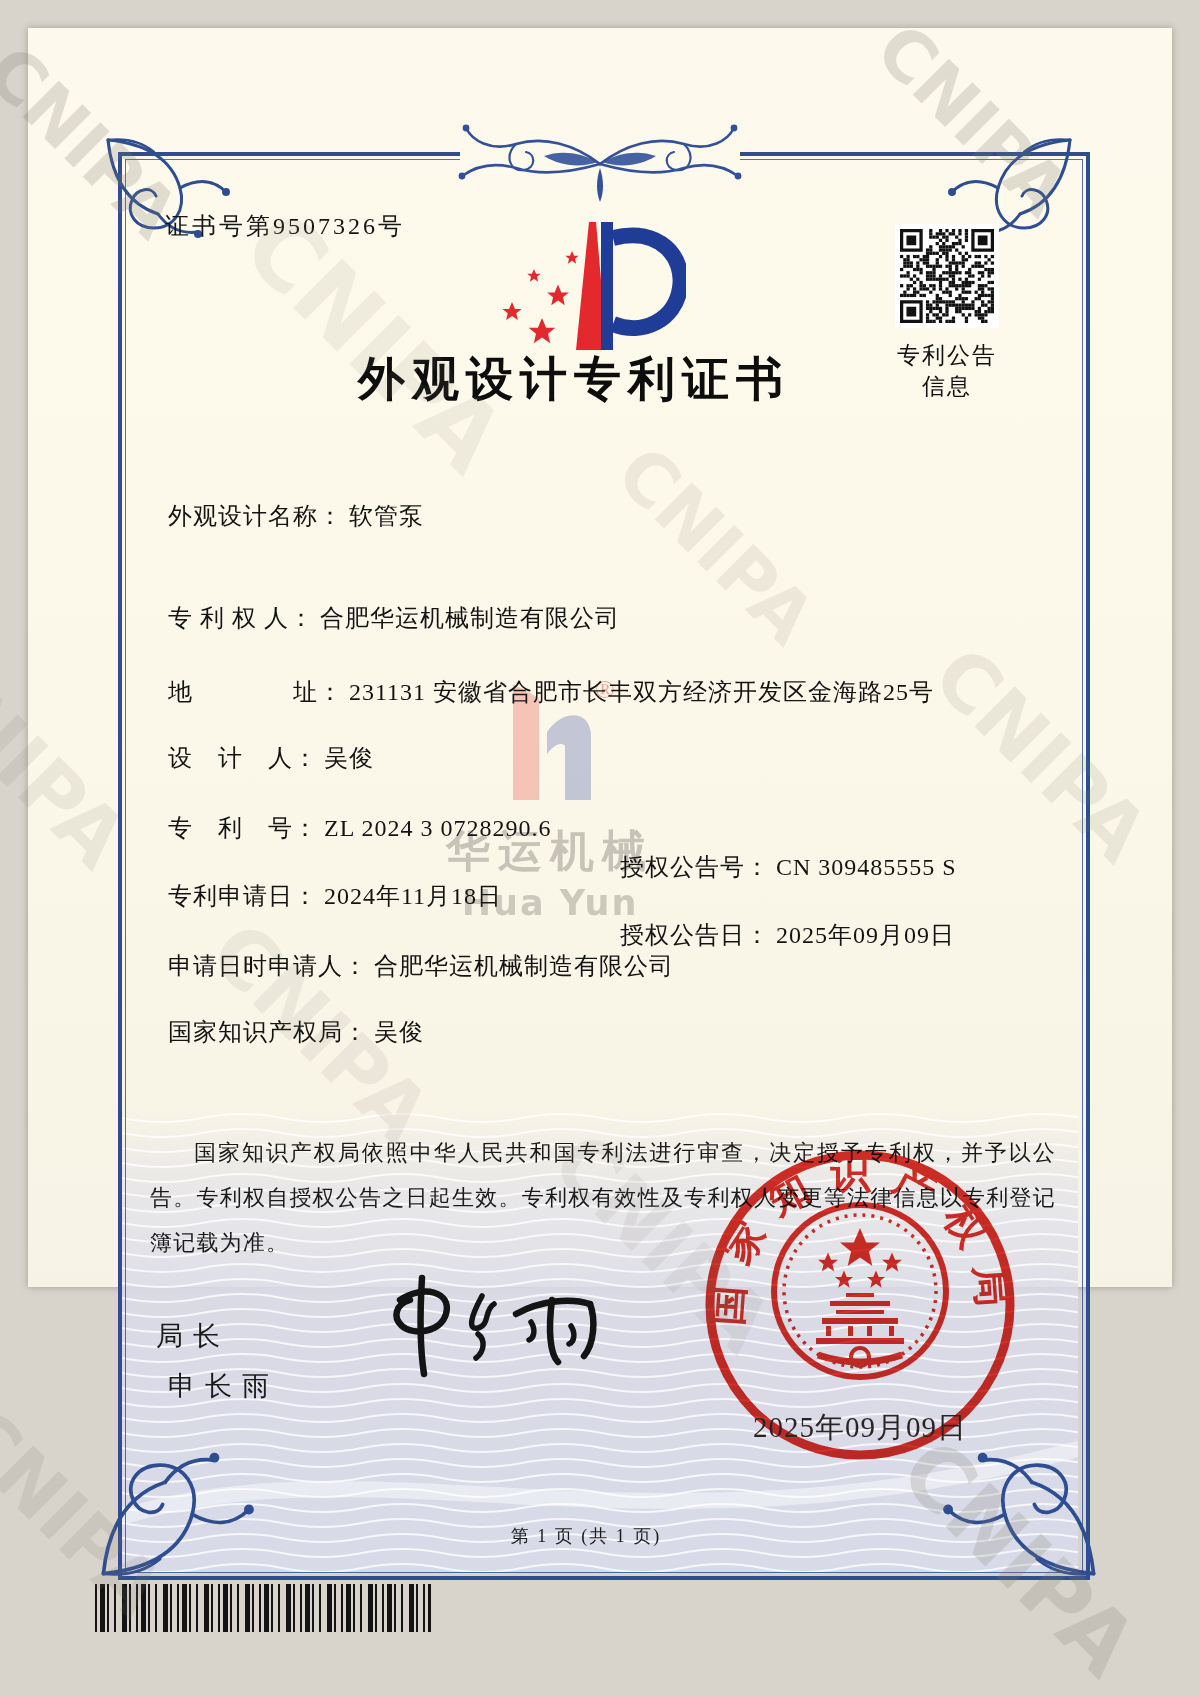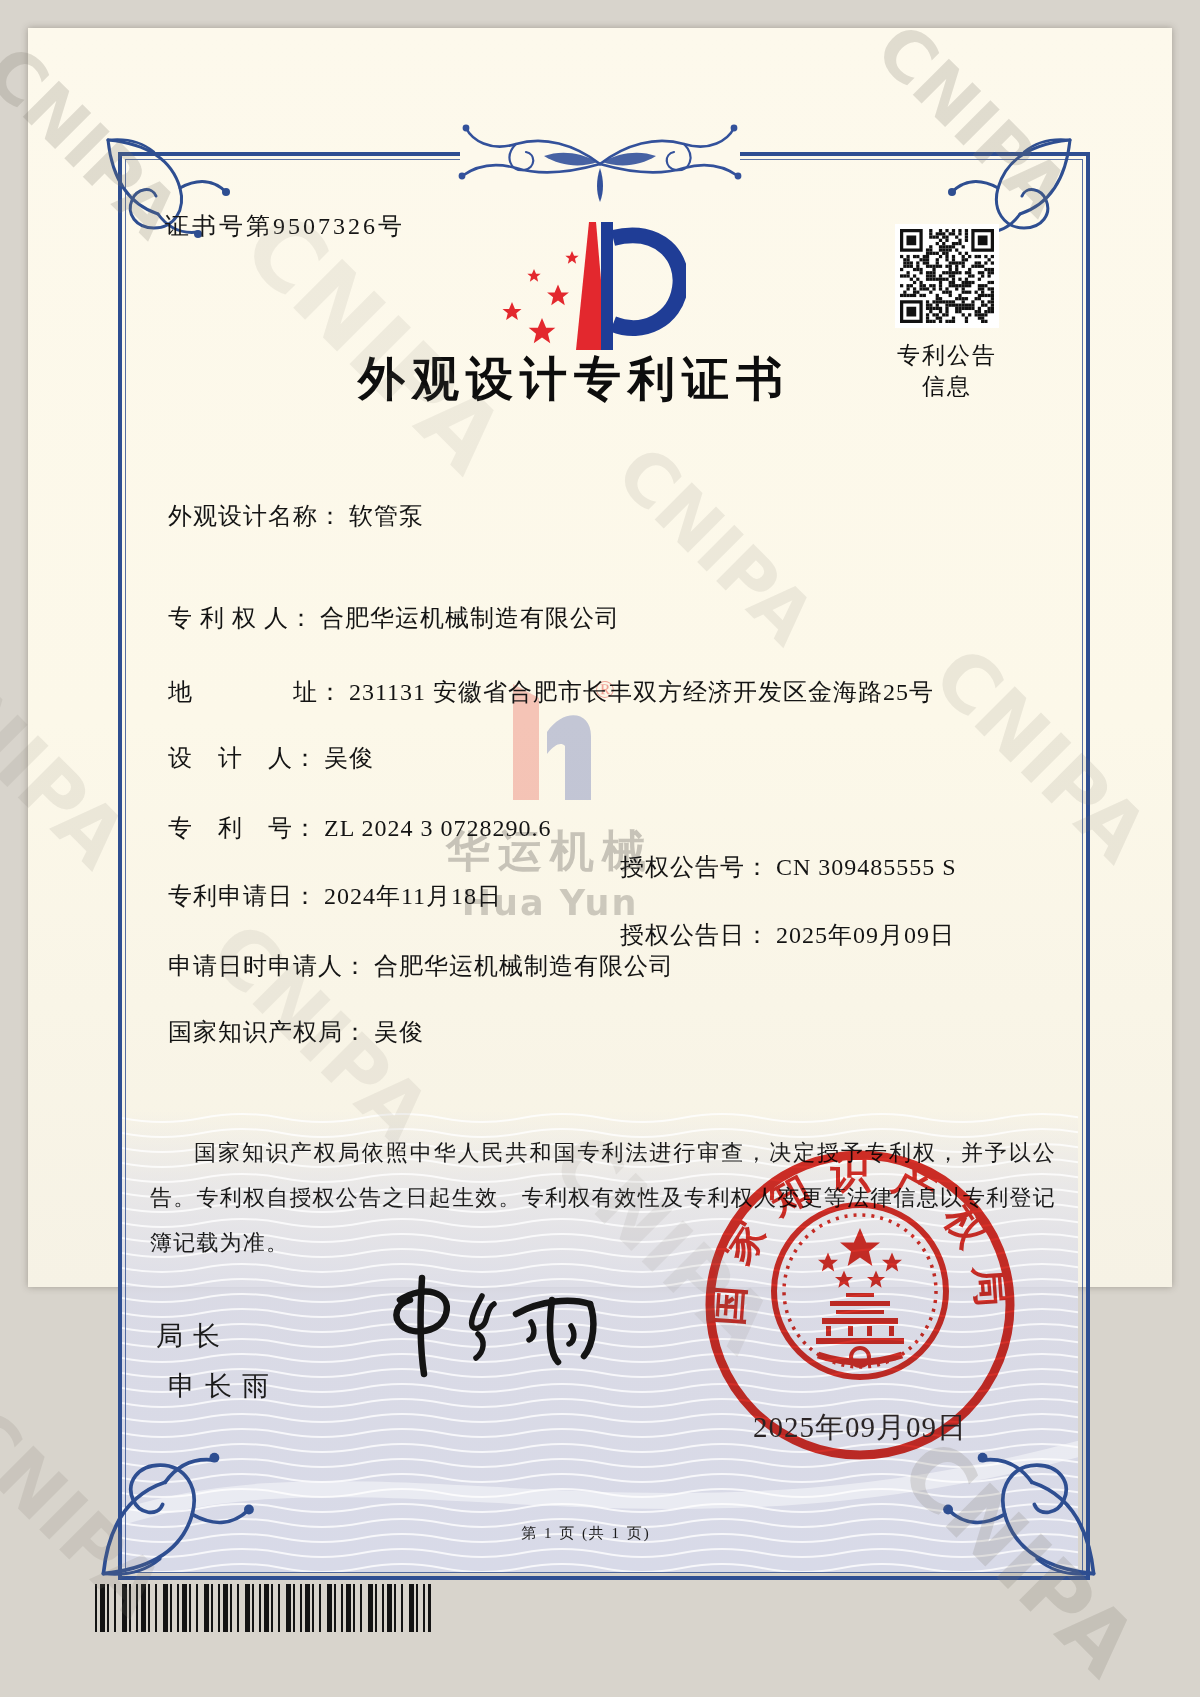--- a/index.html
+++ b/index.html
@@ -66,21 +66,21 @@
   }
   
   .officer-title{position:absolute;left:128px;top:1290px;z-index:10;font-family:Liberation Sans, sans-serif;font-size:27px;letter-spacing:10px;color:#1b1b1b;}
   .officer-name{position:absolute;left:140px;top:1340px;z-index:10;font-family:Liberation Sans, sans-serif;font-size:27px;letter-spacing:10px;color:#1b1b1b;}
   .signature{position:absolute;left:338px;top:1242px;z-index:11;}
   
   .seal{position:absolute;left:667px;top:1112px;z-index:40;mix-blend-mode:multiply;opacity:.95;}
   .sealtxt{font-size:40px;letter-spacing:19px;font-weight:bold;fill:var(--seal_red,#d9251c);font-family:"Liberation Serif","DejaVu Serif",serif;}
   .sealdate{font-size:29px;fill:#241d1b;letter-spacing:1px;font-family:"Liberation Serif","DejaVu Serif",serif;}
   
-  .footer{position:absolute;left:0;top:1496px;width:1144px;text-align:center;transform:translateX(-14px);font-size:15px;letter-spacing:2px;color:#1c1c1c;z-index:10;}
+  .footer{position:absolute;left:0;top:1496px;width:1144px;text-align:center;transform:translateX(-14px);font-size:18px;letter-spacing:2px;color:#1c1c1c;z-index:10;}
   .barcode{
     position:absolute;left:67px;top:1556px;width:336px;height:48px;z-index:10;
     background:repeating-linear-gradient(90deg,
       #141414 0 2px,transparent 2px 5px,
       #141414 5px 10px,transparent 10px 12px,
       #141414 12px 14px,transparent 14px 19px,
       #141414 19px 21px,transparent 21px 27px,
       #141414 27px 32px,transparent 32px 34px,
       #141414 34px 36px,transparent 36px 41px);
   }

